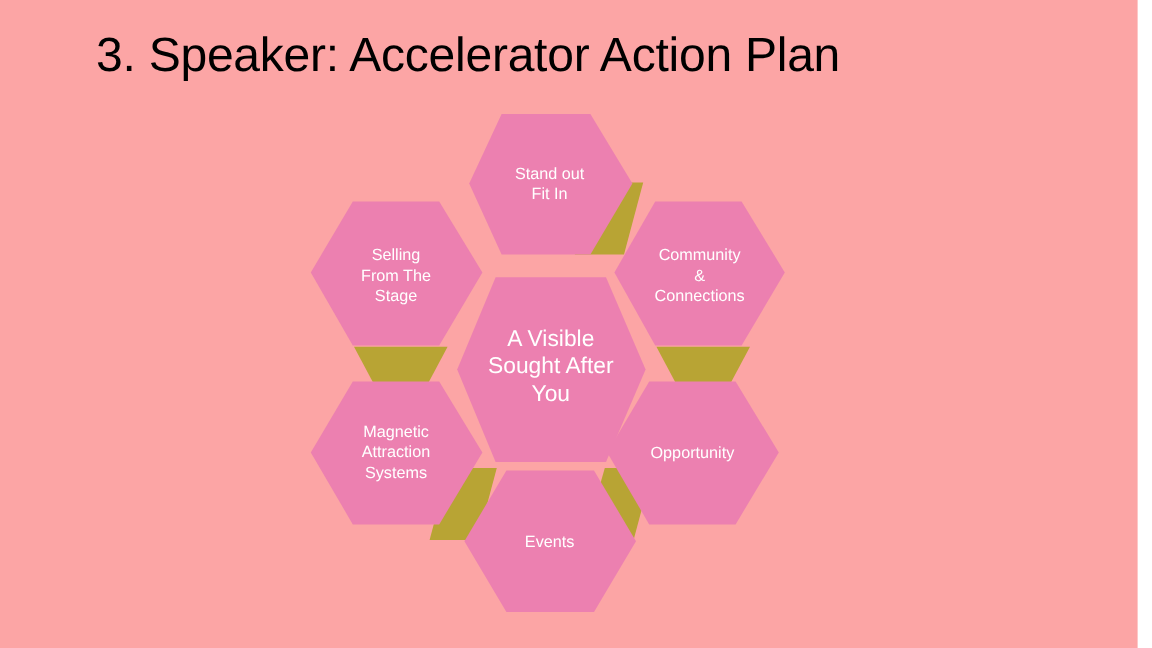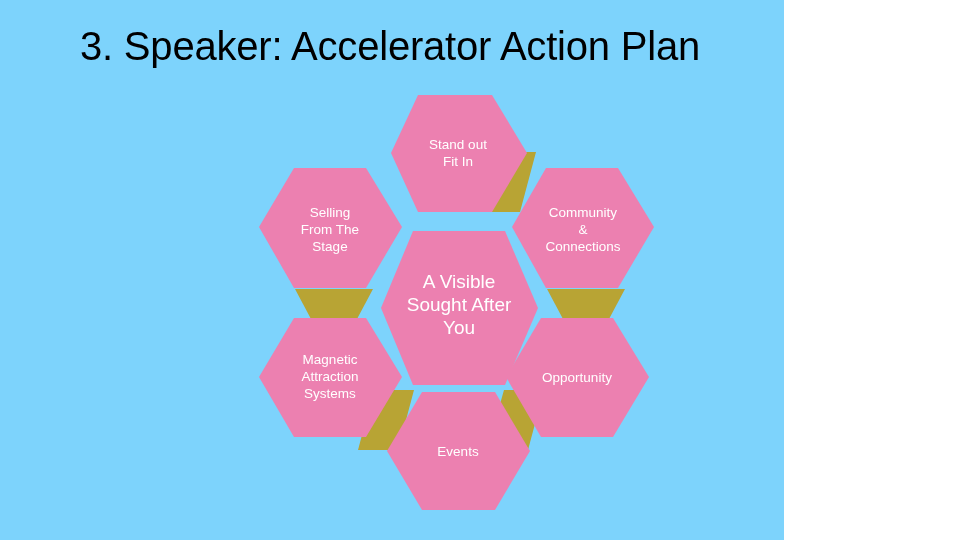--- a/index.html
+++ b/index.html
@@ -11,23 +11,23 @@
     width: 960px;
     height: 540px;
     overflow: hidden;
     font-family: "Liberation Sans", sans-serif;
     position: relative;
   }
   #slide {
     position: absolute;
     left: 0;
     top: 0;
-    width: 784px;
+    width: 948px;
     height: 540px;
-    background: #7dd3fc;
+    background: #fca5a5;
   }
   #slide-title {
     position: absolute;
     left: 80px;
     top: 20px;
     width: 840px;
     font-size: 40px;
     line-height: 52px;
     color: #000000;
     font-weight: 400;

